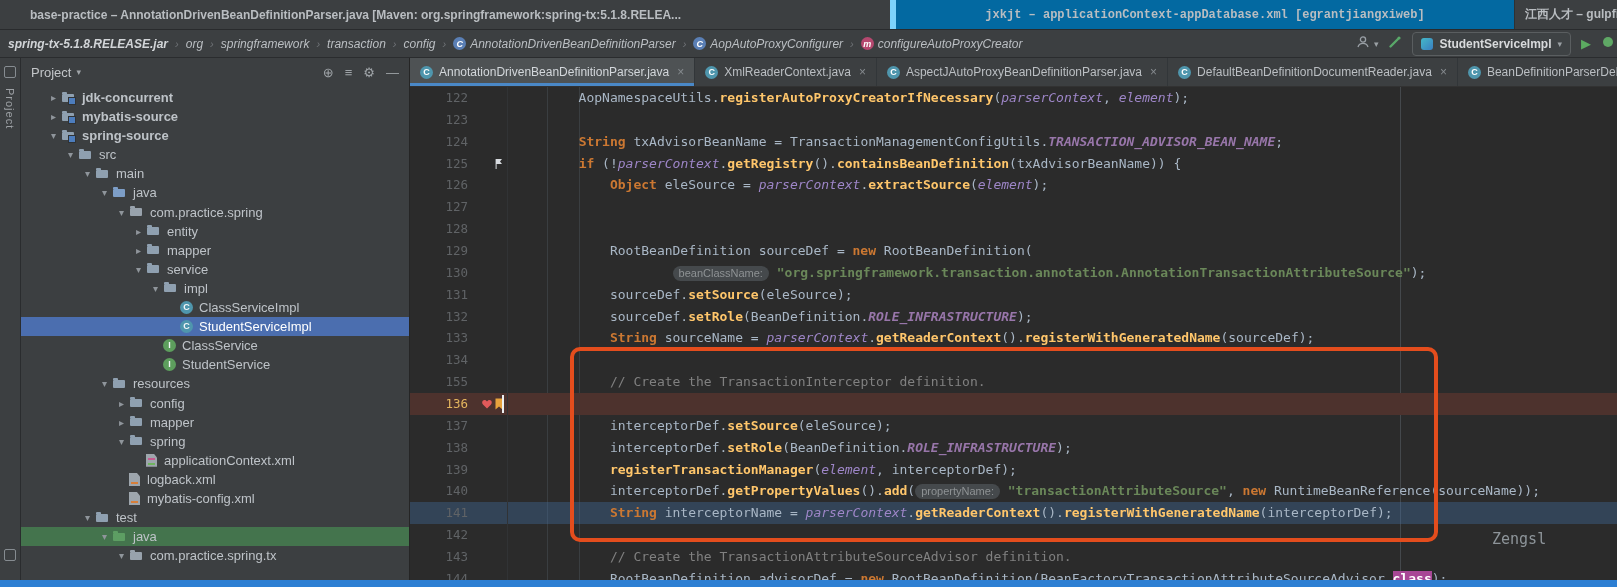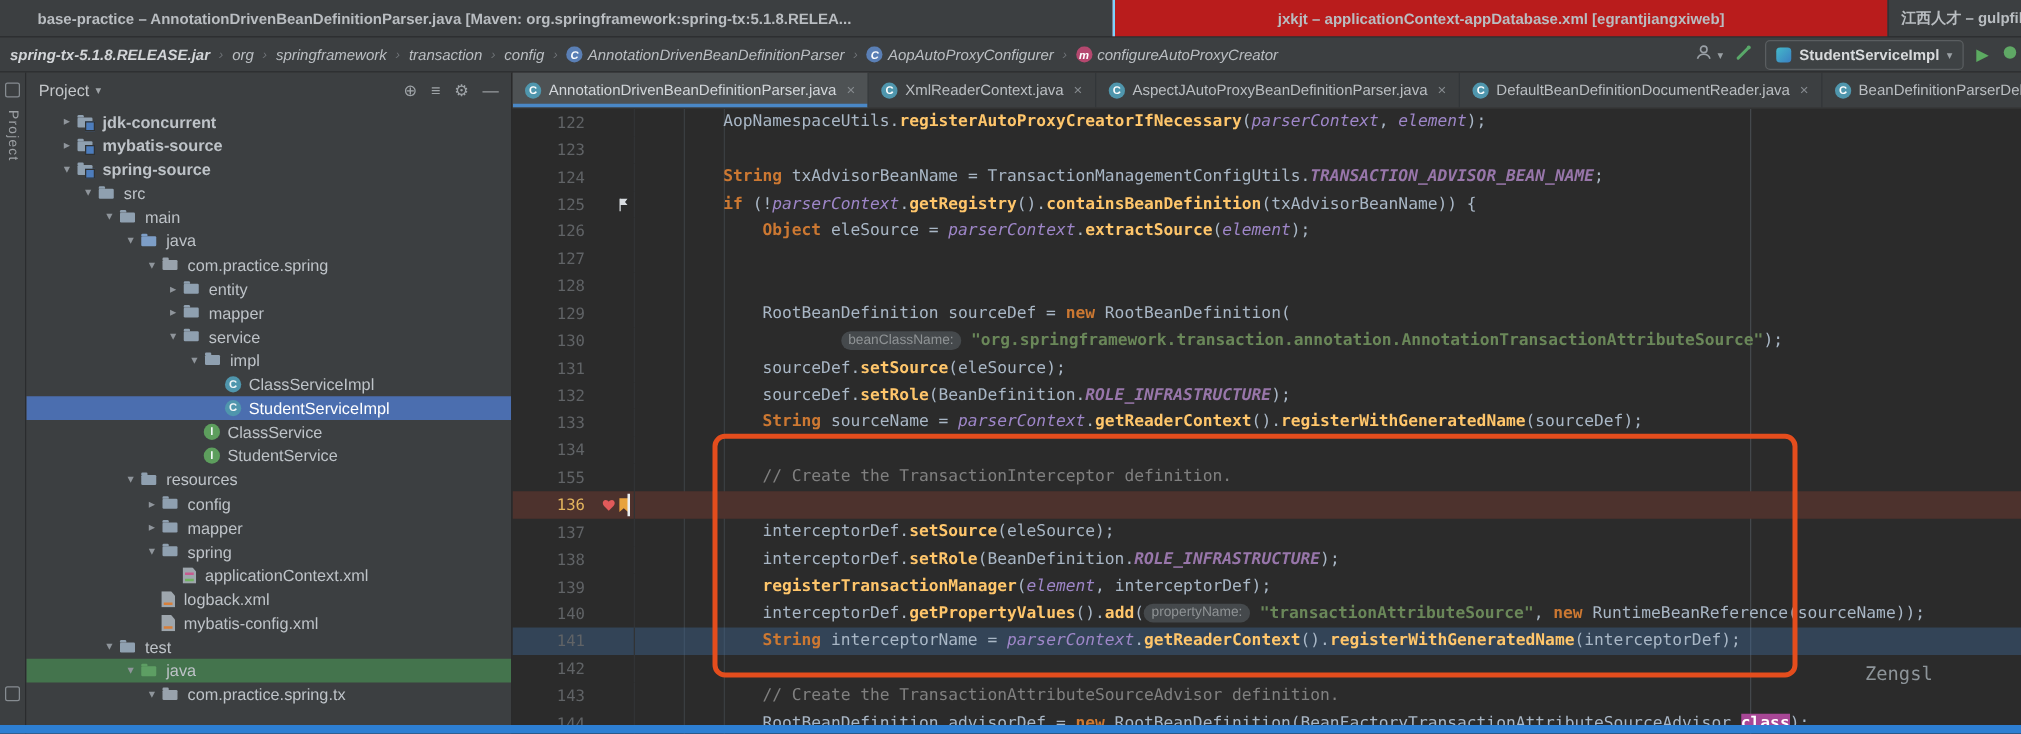--- a/index.html
+++ b/index.html
@@ -4,21 +4,21 @@
 <style>
   html,body{margin:0;padding:0;width:1617px;height:587px;overflow:hidden;background:#2b2b2b;
     font-family:"Liberation Sans",sans-serif;}
   .app{position:relative;width:1617px;height:587px;overflow:hidden;}
 
   
   .titlebar{height:29px;background:#3c3f41;border-bottom:1px solid #292b2d;display:flex;align-items:stretch;
     color:#b9bdc1;font-size:12px;font-weight:bold;}
   .tseg{display:flex;align-items:center;white-space:nowrap;overflow:hidden;}
   .tseg.left{width:860px;padding-left:30px;}
-  .tseg.mid{width:618px;justify-content:center;border-left:2px solid #7dd3fc;background:#b91c1c;}
+  .tseg.mid{width:618px;justify-content:center;border-left:6px solid #7dd3fc;background:#0369a1;font-family:Liberation Mono, monospace;}
   .tseg.right{flex:1;padding-left:10px;border-left:1px solid #2e3133;}
 
   
   .navbar{height:27px;background:#3c3f41;border-bottom:1px solid #2a2c2e;display:flex;align-items:center;
     padding:0 8px;font-size:12px;color:#bbbfc3;}
   .crumbs{display:flex;align-items:center;gap:7px;flex:1;min-width:0;overflow:hidden;font-style:italic;}
   .crumb{display:flex;align-items:center;gap:4px;white-space:nowrap;}
   .crumb.bold{font-weight:bold;color:#d2d5d8;}
   .sep{color:#6f7377;font-size:11px;}
   .bicon{width:13px;height:13px;border-radius:50%;font-size:9px;font-weight:bold;color:#fff;

